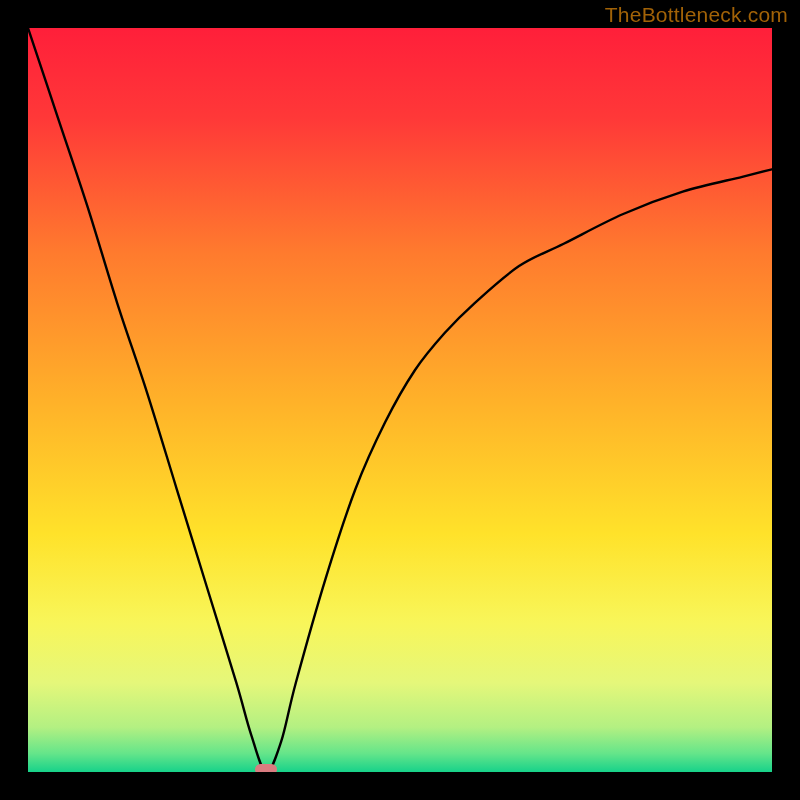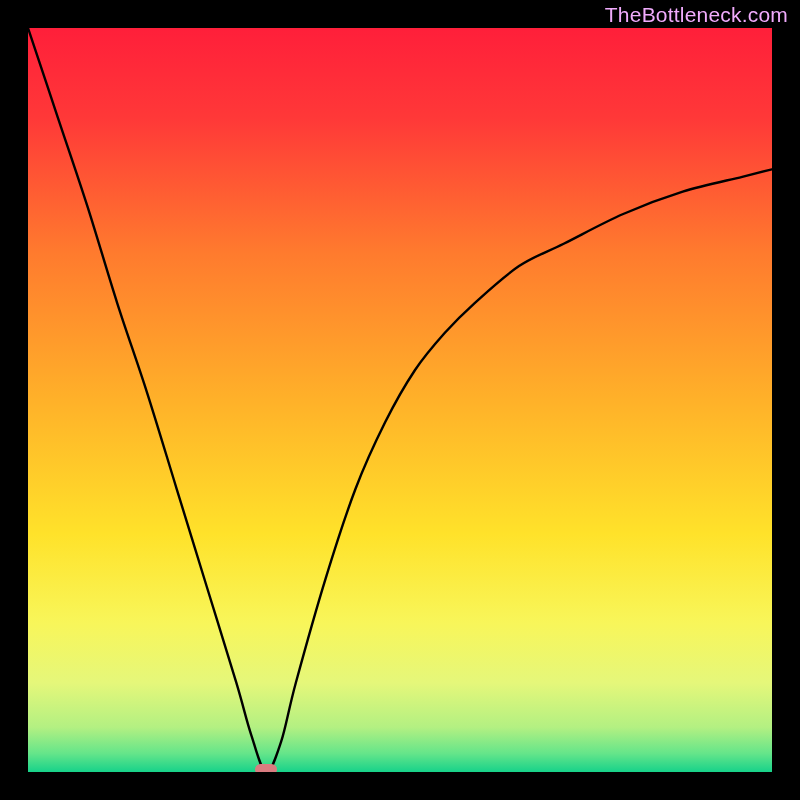--- a/index.html
+++ b/index.html
@@ -32,21 +32,21 @@
   }
   .curve-svg {
     position: absolute;
     top: 0; left: 0;
     width: 100%; height: 100%;
   }
   .watermark {
     position: absolute;
     top: 3px;
     right: 12px;
-    color: #f0abfc;
+    color: #a16207;
     font-size: 21px;
     font-weight: 500;
     letter-spacing: 0.2px;
   }
   .min-marker {
     position: absolute;
     width: 22px;
     height: 11px;
     background: #d97c80;
     border-radius: 6px;

